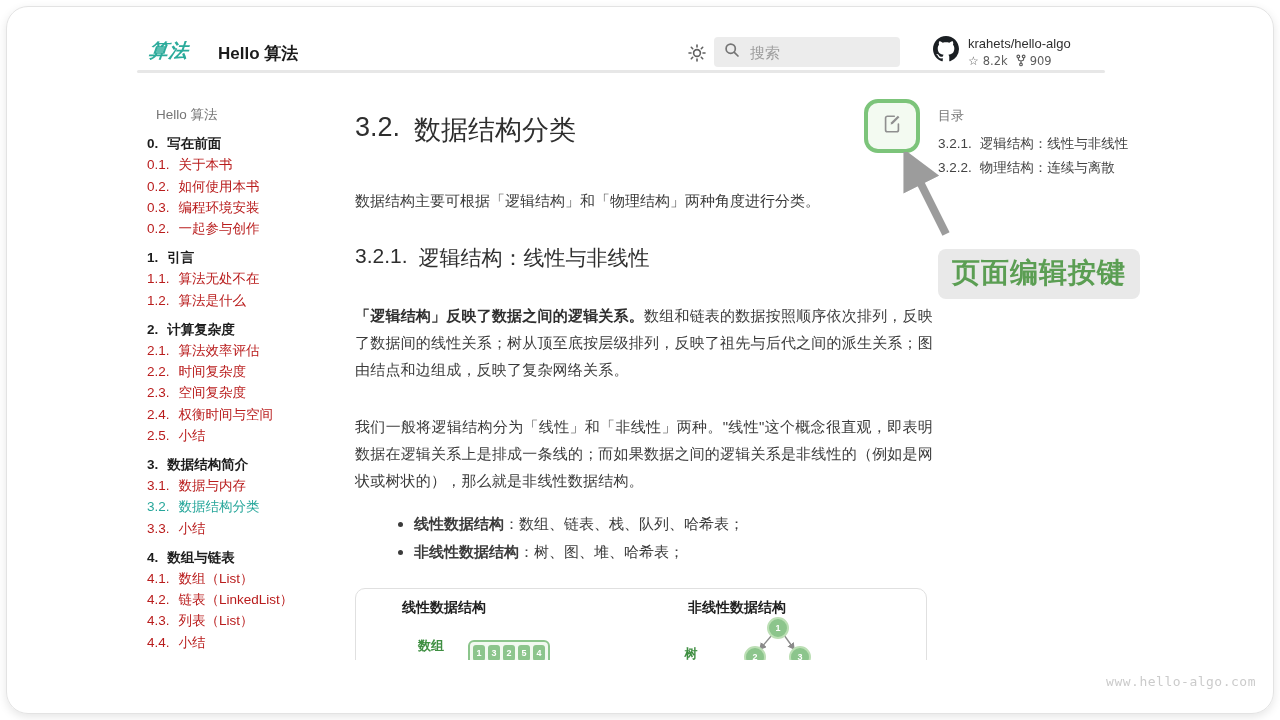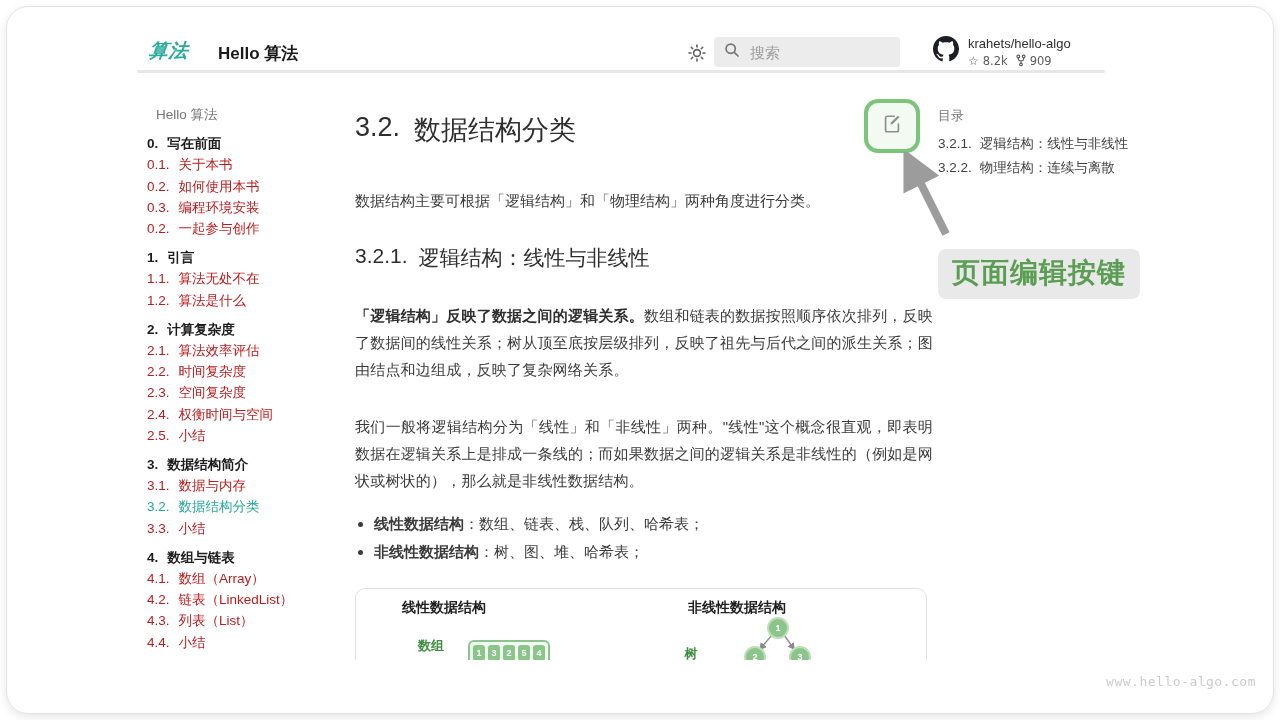--- a/index.html
+++ b/index.html
@@ -35,21 +35,21 @@
   .side-row.active{color:#26a69a;}
 
   
   .main{position:absolute;left:355px;top:100px;width:578px;color:#3b3b3b;}
   .main h1{font-size:27px;font-weight:400;color:#2e2e2e;margin:12px 0 0 0;display:flex;gap:14px;}
   .para1{font-size:15px;margin-top:40px;line-height:25px;}
   .main h2{font-size:21px;font-weight:400;color:#2e2e2e;margin:31px 0 0 0;display:flex;gap:11px;}
   .para{font-size:15px;line-height:27px;margin-top:30px;text-align:justify;letter-spacing:.2px;}
   .para b{color:#2f2f2f;}
   ul.points{margin:16px 0 0 0;padding-left:19px;font-size:15px;}
-  ul.points li{line-height:27px;margin-bottom:1px;color:#3b3b3b;}
+  ul.points li{line-height:27px;margin-bottom:1px;color:#3b3b3b;margin-left:40px;}
 
   
   .figure-box{position:relative;margin-top:23px;width:572px;height:181px;border:1px solid #e0e0e0;
         border-radius:10px;box-sizing:border-box;overflow:hidden;background:#fff;}
   .fig-head{position:absolute;font-size:14px;font-weight:bold;color:#1f1f1f;}
   .fh-left{left:46px;top:10px;} .fh-right{left:332px;top:10px;}
   .flabel-zh{position:absolute;width:90px;text-align:center;font-size:13px;font-weight:bold;color:#3e8e41;}
   .flabel-en{position:absolute;width:90px;text-align:center;font-size:11px;color:#4a9d4a;
         font-family:"DejaVu Sans Mono",monospace;}
   .acontainer{position:absolute;display:flex;gap:3px;padding:3px;border:2px solid #8cc58c;
@@ -241,21 +241,21 @@
           <span>小结</span>
         </div>
 
         <div class="side-row t-section">
           <span class="num">4.</span>
           <span>数组与链表</span>
         </div>
 
         <div class="side-row t-item">
           <span class="num">4.1.</span>
-          <span>数组（Array）</span>
+          <span>数组（List）</span>
         </div>
 
         <div class="side-row t-item">
           <span class="num">4.2.</span>
           <span>链表（LinkedList）</span>
         </div>
 
         <div class="side-row t-item">
           <span class="num">4.3.</span>
           <span>列表（List）</span>

